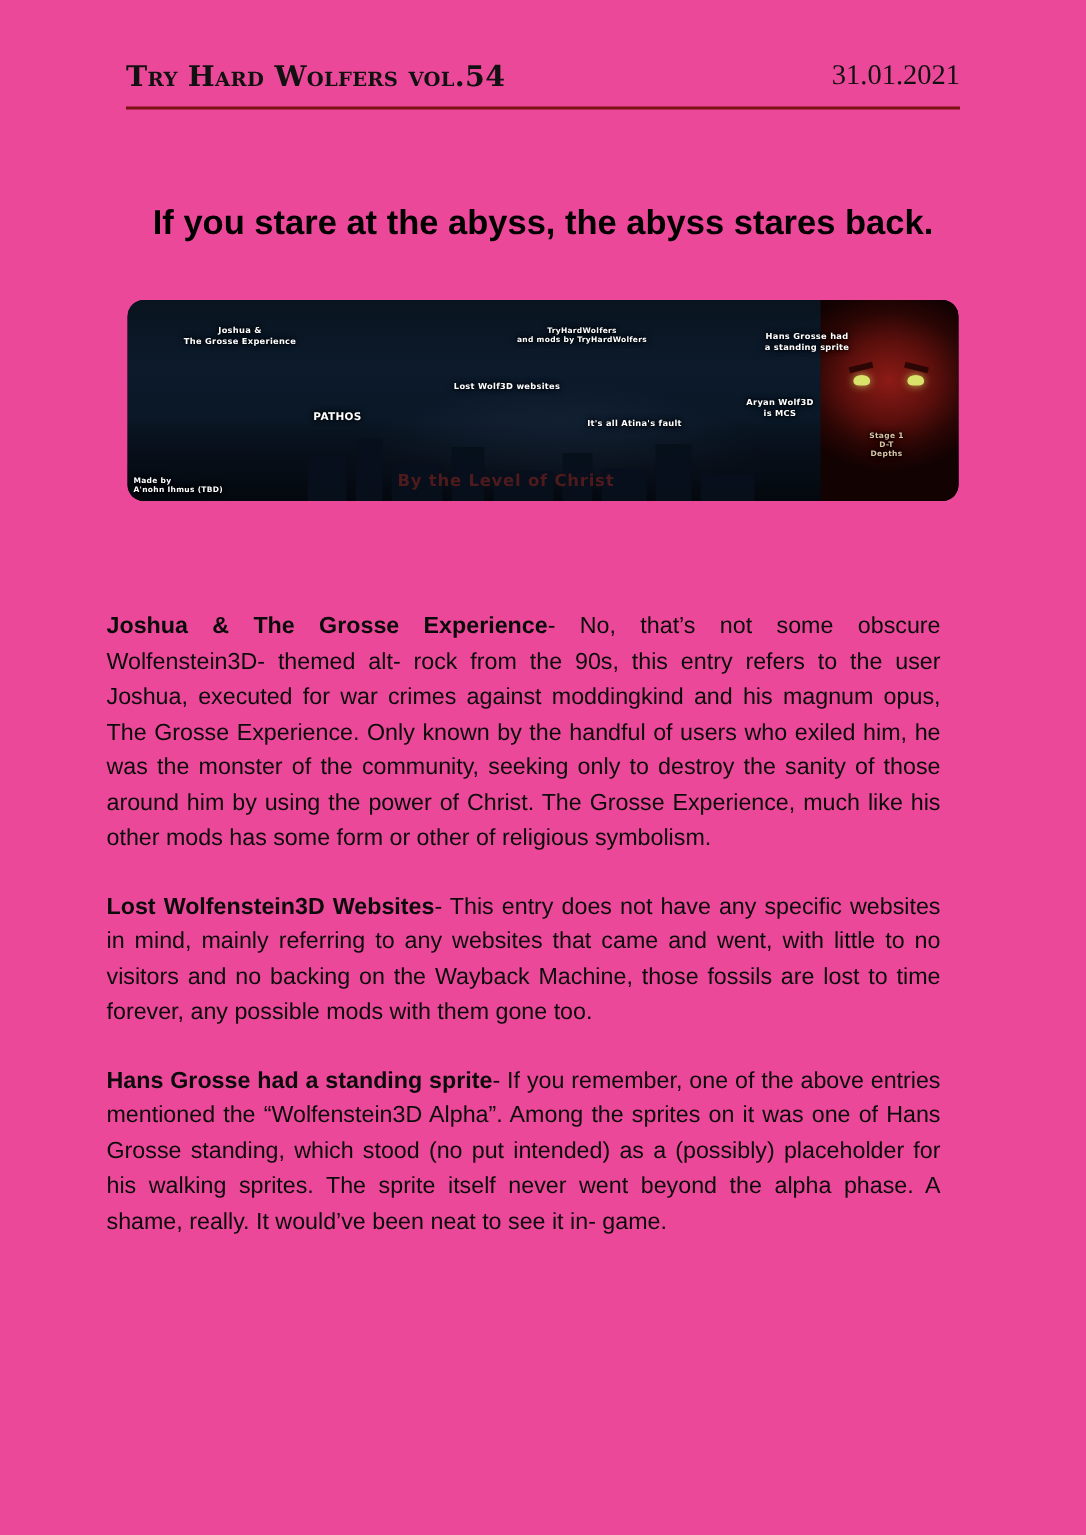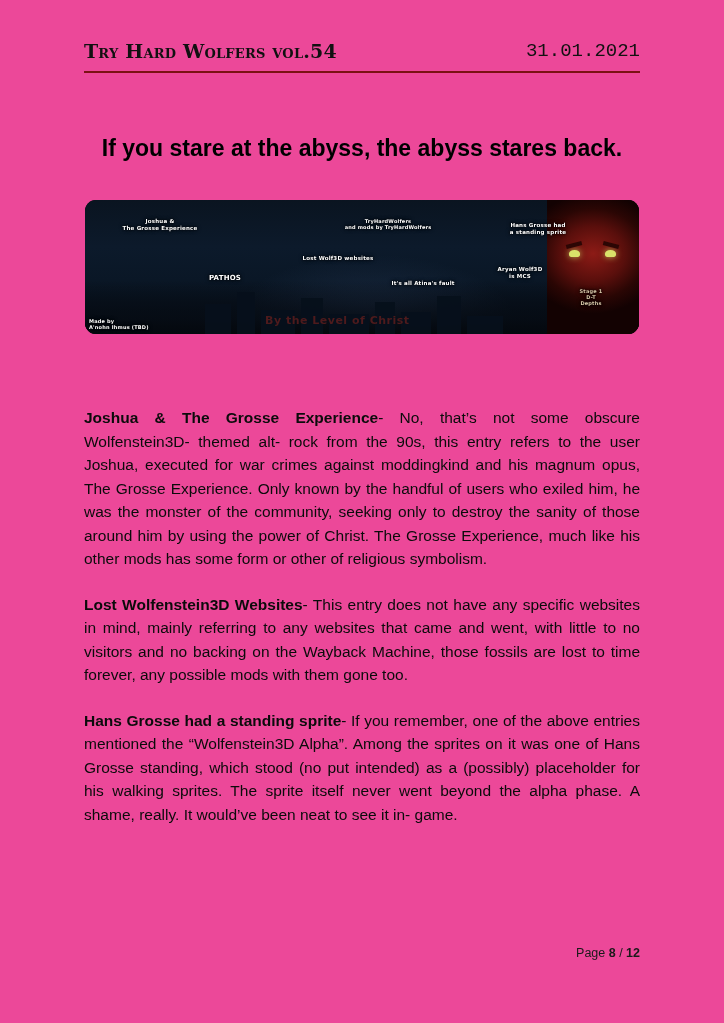--- a/index.html
+++ b/index.html
@@ -35,21 +35,21 @@
   .header-title {
     font-family: "DejaVu Serif", "Liberation Serif", serif;
     font-size: 19px;
     font-weight: 700;
     font-variant: small-caps;
     letter-spacing: 0.2px;
     color: #111111;
     white-space: nowrap;
   }
   .header-date {
-    font-family: Liberation Mono, monospace;
+    font-family: Liberation Serif, serif;
     font-size: 19px;
     font-weight: 400;
     color: #111111;
     white-space: nowrap;
   }
   .header-rule {
     position: absolute;
     left: 84px;
     top: 71px;
     width: 556px;
@@ -153,21 +153,21 @@
     color: #5b1d1d;
     font-family: "DejaVu Sans", sans-serif;
     font-weight: 700;
     font-size: 11px;
     letter-spacing: 0.5px;
     opacity: 0.85;
   }
   
   .body-wrap {
     position: absolute;
-    left: 84px;
+    left: 71px;
     top: 406px;
     width: 556px;
   }
   p.para {
     margin: 0 0 22px 0;
     font-size: 15.5px;
     line-height: 23.5px;
     text-align: justify;
     color: #0b0b0b;
   }
@@ -237,17 +237,14 @@
 D-T
 Depths</div>
   </div>
 
   <div class="body-wrap">
     <p class="para"><span class="lead">Joshua &amp; The Grosse Experience</span><span>- No, that’s not some obscure Wolfenstein3D- themed alt- rock from the 90s, this entry refers to the user Joshua, executed for war crimes against moddingkind and his magnum opus, The Grosse Experience. Only known by the handful of users who exiled him, he was the monster of the community, seeking only to destroy the sanity of those around him by using the power of Christ. The Grosse Experience, much like his other mods has some form or other of religious symbolism.</span></p>
     <p class="para"><span class="lead">Lost Wolfenstein3D Websites</span><span>- This entry does not have any specific websites in mind, mainly referring to any websites that came and went, with little to no visitors and no backing on the Wayback Machine, those fossils are lost to time forever, any possible mods with them gone too.</span></p>
     <p class="para"><span class="lead">Hans Grosse had a standing sprite</span><span>- If you remember, one of the above entries mentioned the “Wolfenstein3D Alpha”. Among the sprites on it was one of Hans Grosse standing, which stood (no put intended) as a (possibly) placeholder for his walking sprites. The sprite itself never went beyond the alpha phase. A shame, really. It would’ve been neat to see it in- game.</span></p>
   </div>
 
-  <div class="footer">
-    <span>Page </span><b>8</b><span> / </span><b>12</b>
-  </div>
 
 </div>
 
 </body></html>

